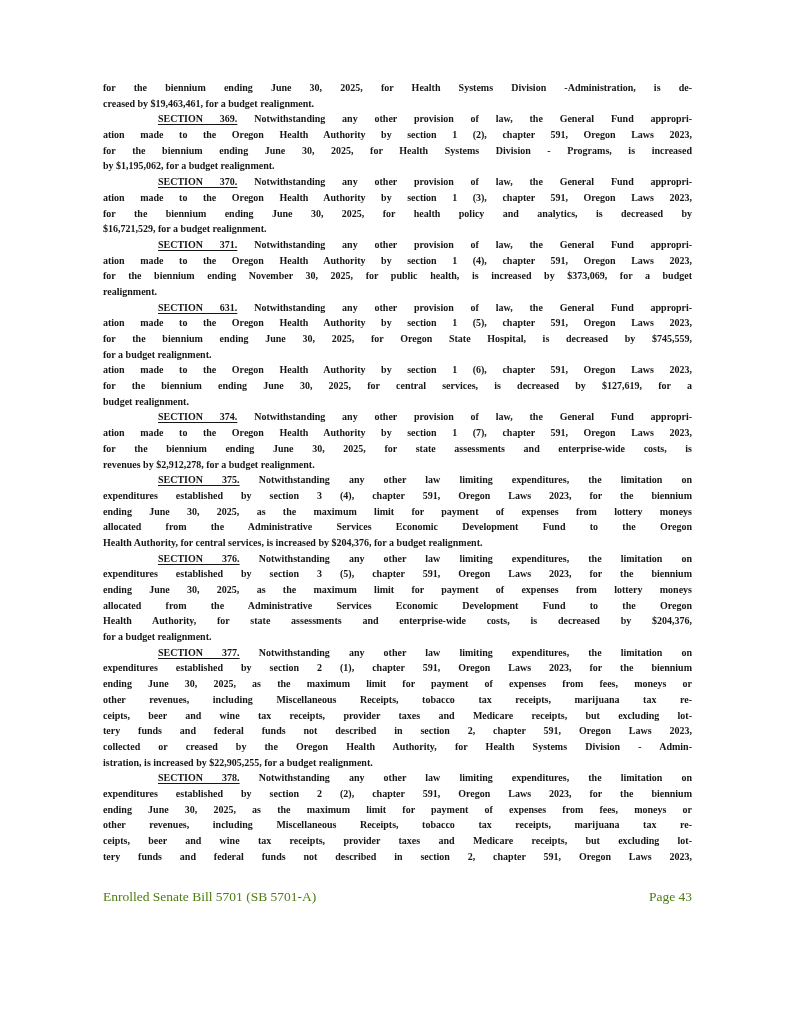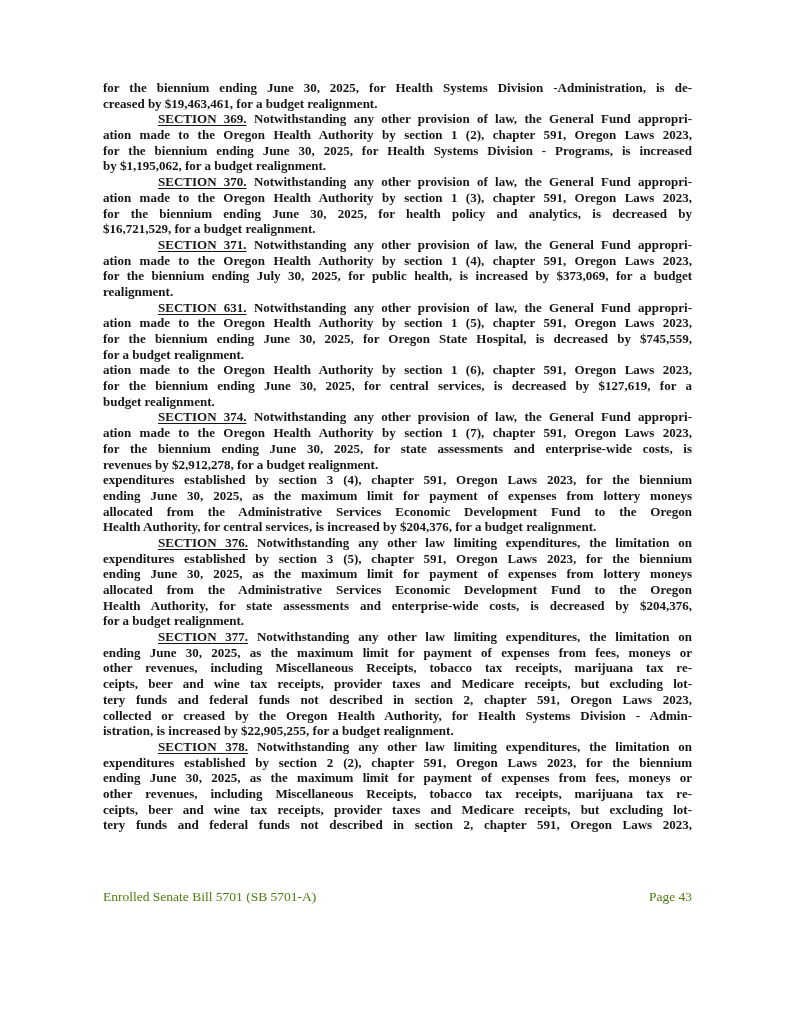--- a/index.html
+++ b/index.html
@@ -15,21 +15,21 @@
     position: absolute;
     inset: 0;
     background: #ffffff;
   }
   .body-text {
     position: absolute;
     left: 103px;
     top: 80px;
     width: 589px;
     color: #161616;
-    font-size: 13px;
+    font-size: 10px;
     font-weight: 700;
     line-height: 15.7px;
   }
   .line {
     height: 15.7px;
     overflow: hidden;
     text-align: justify;
     text-align-last: justify;
   }
   .line.parend {
@@ -69,44 +69,46 @@
       <div class="line indent"><span class="section-label">SECTION 369.</span><span class="line-text"> Notwithstanding any other provision of law, the General Fund appropri-</span></div>
       <div class="line"><span class="line-text">ation made to the Oregon Health Authority by section 1 (2), chapter 591, Oregon Laws 2023,</span></div>
       <div class="line"><span class="line-text">for the biennium ending June 30, 2025, for Health Systems Division - Programs, is increased</span></div>
       <div class="line parend"><span class="line-text">by $1,195,062, for a budget realignment.</span></div>
       <div class="line indent"><span class="section-label">SECTION 370.</span><span class="line-text"> Notwithstanding any other provision of law, the General Fund appropri-</span></div>
       <div class="line"><span class="line-text">ation made to the Oregon Health Authority by section 1 (3), chapter 591, Oregon Laws 2023,</span></div>
       <div class="line"><span class="line-text">for the biennium ending June 30, 2025, for health policy and analytics, is decreased by</span></div>
       <div class="line parend"><span class="line-text">$16,721,529, for a budget realignment.</span></div>
       <div class="line indent"><span class="section-label">SECTION 371.</span><span class="line-text"> Notwithstanding any other provision of law, the General Fund appropri-</span></div>
       <div class="line"><span class="line-text">ation made to the Oregon Health Authority by section 1 (4), chapter 591, Oregon Laws 2023,</span></div>
-      <div class="line"><span class="line-text">for the biennium ending July 30, 2025, for public health, is increased by $373,069, for a budget</span></div>
+      <div class="line"><span class="line-text">for the biennium ending November 30, 2025, for public health, is increased by $373,069, for a budget</span></div>
       <div class="line parend"><span class="line-text">realignment.</span></div>
       <div class="line indent"><span class="section-label">SECTION 631.</span><span class="line-text"> Notwithstanding any other provision of law, the General Fund appropri-</span></div>
       <div class="line"><span class="line-text">ation made to the Oregon Health Authority by section 1 (5), chapter 591, Oregon Laws 2023,</span></div>
       <div class="line"><span class="line-text">for the biennium ending June 30, 2025, for Oregon State Hospital, is decreased by $745,559,</span></div>
       <div class="line parend"><span class="line-text">for a budget realignment.</span></div>
       <div class="line"><span class="line-text">ation made to the Oregon Health Authority by section 1 (6), chapter 591, Oregon Laws 2023,</span></div>
       <div class="line"><span class="line-text">for the biennium ending June 30, 2025, for central services, is decreased by $127,619, for a</span></div>
       <div class="line parend"><span class="line-text">budget realignment.</span></div>
       <div class="line indent"><span class="section-label">SECTION 374.</span><span class="line-text"> Notwithstanding any other provision of law, the General Fund appropri-</span></div>
       <div class="line"><span class="line-text">ation made to the Oregon Health Authority by section 1 (7), chapter 591, Oregon Laws 2023,</span></div>
       <div class="line"><span class="line-text">for the biennium ending June 30, 2025, for state assessments and enterprise-wide costs, is</span></div>
       <div class="line parend"><span class="line-text">revenues by $2,912,278, for a budget realignment.</span></div>
+      <div class="line indent"><span class="section-label">SECTION 375.</span><span class="line-text"> Notwithstanding any other law limiting expenditures, the limitation on</span></div>
       <div class="line"><span class="line-text">expenditures established by section 3 (4), chapter 591, Oregon Laws 2023, for the biennium</span></div>
       <div class="line"><span class="line-text">ending June 30, 2025, as the maximum limit for payment of expenses from lottery moneys</span></div>
       <div class="line"><span class="line-text">allocated from the Administrative Services Economic Development Fund to the Oregon</span></div>
       <div class="line parend"><span class="line-text">Health Authority, for central services, is increased by $204,376, for a budget realignment.</span></div>
       <div class="line indent"><span class="section-label">SECTION 376.</span><span class="line-text"> Notwithstanding any other law limiting expenditures, the limitation on</span></div>
       <div class="line"><span class="line-text">expenditures established by section 3 (5), chapter 591, Oregon Laws 2023, for the biennium</span></div>
       <div class="line"><span class="line-text">ending June 30, 2025, as the maximum limit for payment of expenses from lottery moneys</span></div>
       <div class="line"><span class="line-text">allocated from the Administrative Services Economic Development Fund to the Oregon</span></div>
       <div class="line"><span class="line-text">Health Authority, for state assessments and enterprise-wide costs, is decreased by $204,376,</span></div>
       <div class="line parend"><span class="line-text">for a budget realignment.</span></div>
       <div class="line indent"><span class="section-label">SECTION 377.</span><span class="line-text"> Notwithstanding any other law limiting expenditures, the limitation on</span></div>
+      <div class="line"><span class="line-text">expenditures established by section 2 (1), chapter 591, Oregon Laws 2023, for the biennium</span></div>
       <div class="line"><span class="line-text">ending June 30, 2025, as the maximum limit for payment of expenses from fees, moneys or</span></div>
       <div class="line"><span class="line-text">other revenues, including Miscellaneous Receipts, tobacco tax receipts, marijuana tax re-</span></div>
       <div class="line"><span class="line-text">ceipts, beer and wine tax receipts, provider taxes and Medicare receipts, but excluding lot-</span></div>
       <div class="line"><span class="line-text">tery funds and federal funds not described in section 2, chapter 591, Oregon Laws 2023,</span></div>
       <div class="line"><span class="line-text">collected or creased by the Oregon Health Authority, for Health Systems Division - Admin-</span></div>
       <div class="line parend"><span class="line-text">istration, is increased by $22,905,255, for a budget realignment.</span></div>
       <div class="line indent"><span class="section-label">SECTION 378.</span><span class="line-text"> Notwithstanding any other law limiting expenditures, the limitation on</span></div>
       <div class="line"><span class="line-text">expenditures established by section 2 (2), chapter 591, Oregon Laws 2023, for the biennium</span></div>
       <div class="line"><span class="line-text">ending June 30, 2025, as the maximum limit for payment of expenses from fees, moneys or</span></div>
       <div class="line"><span class="line-text">other revenues, including Miscellaneous Receipts, tobacco tax receipts, marijuana tax re-</span></div>

